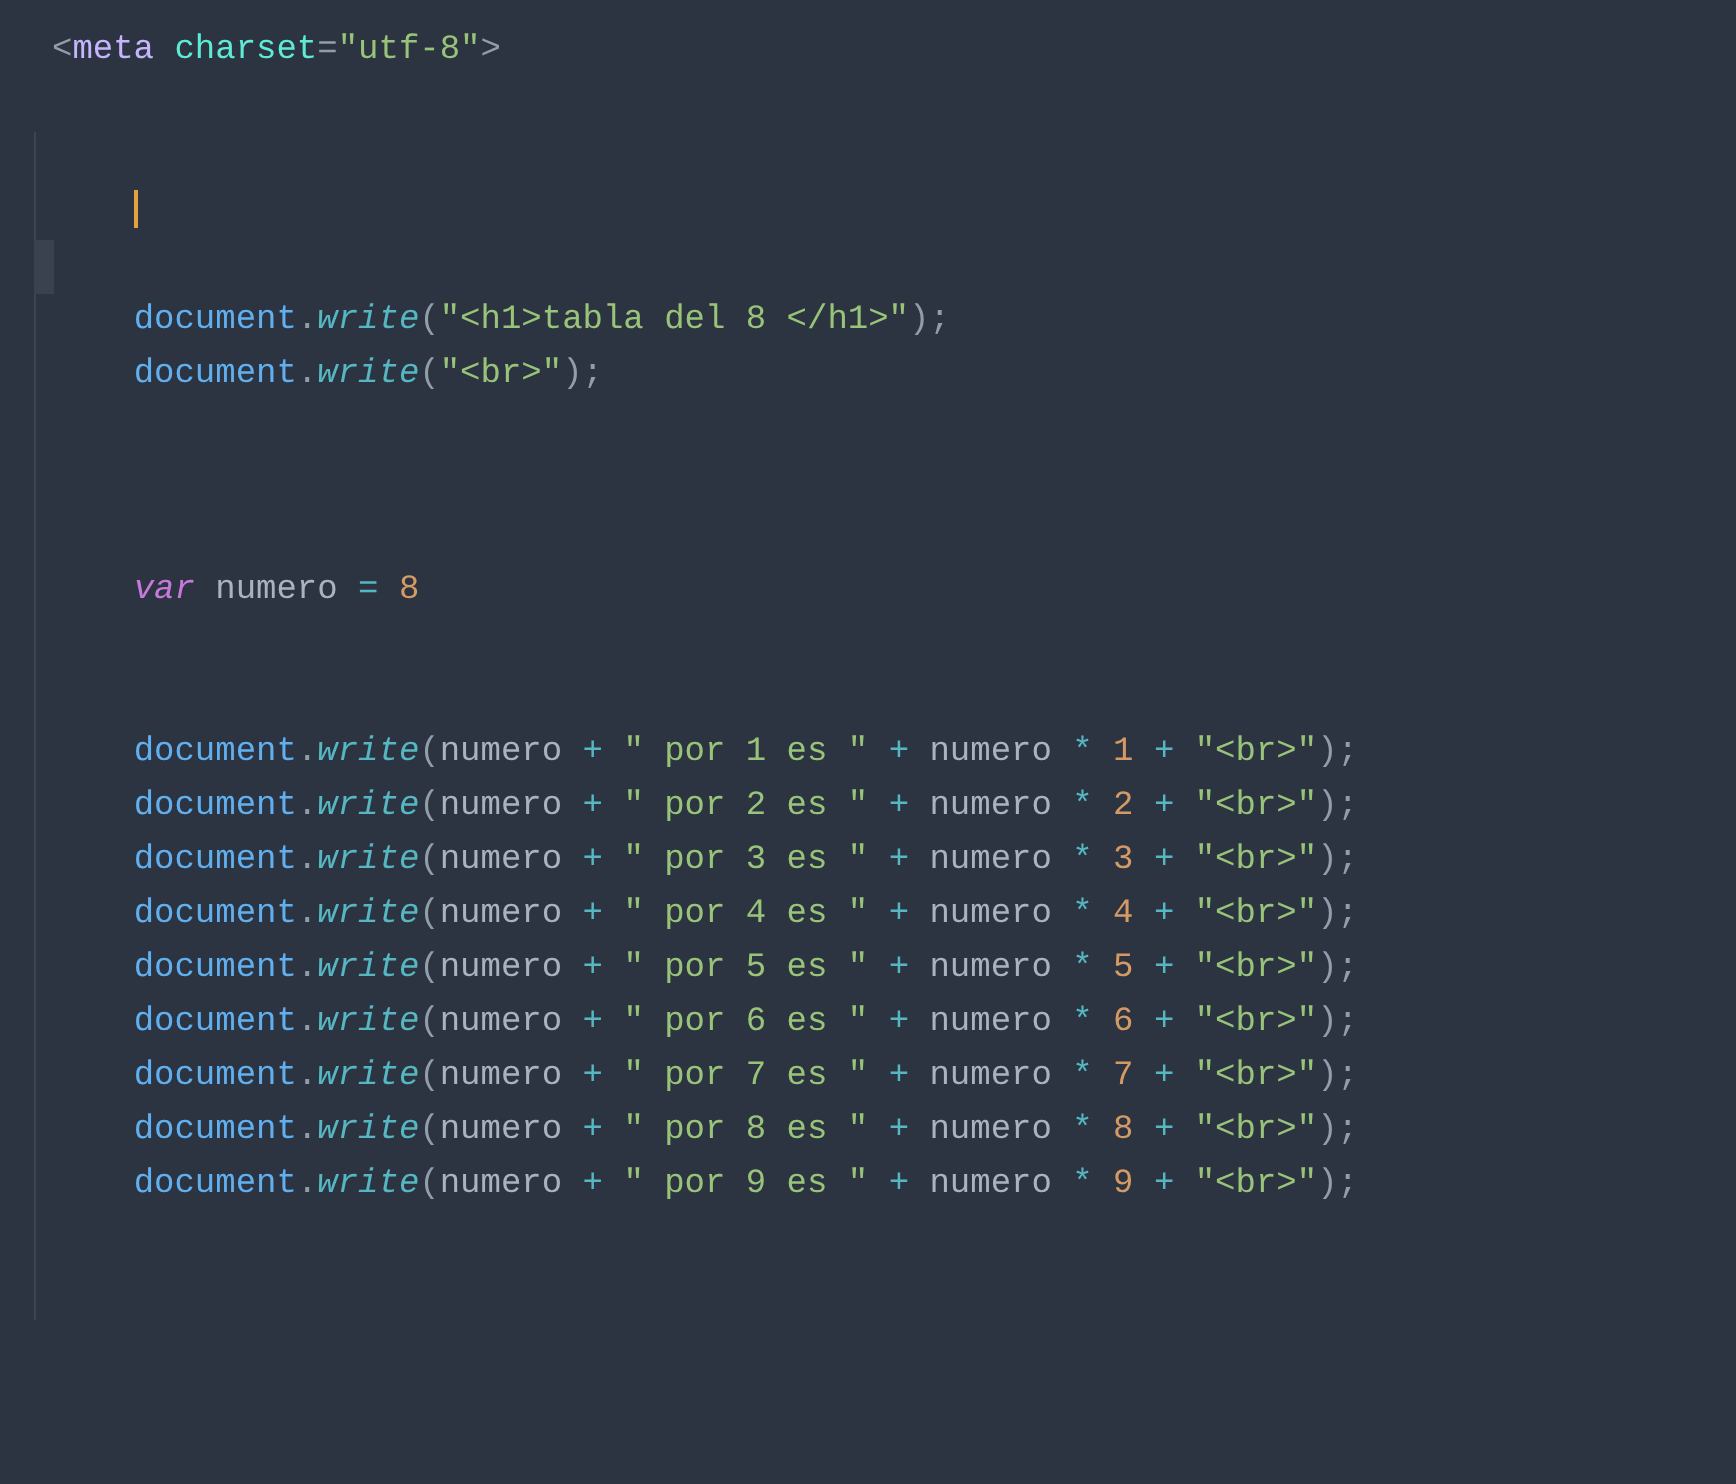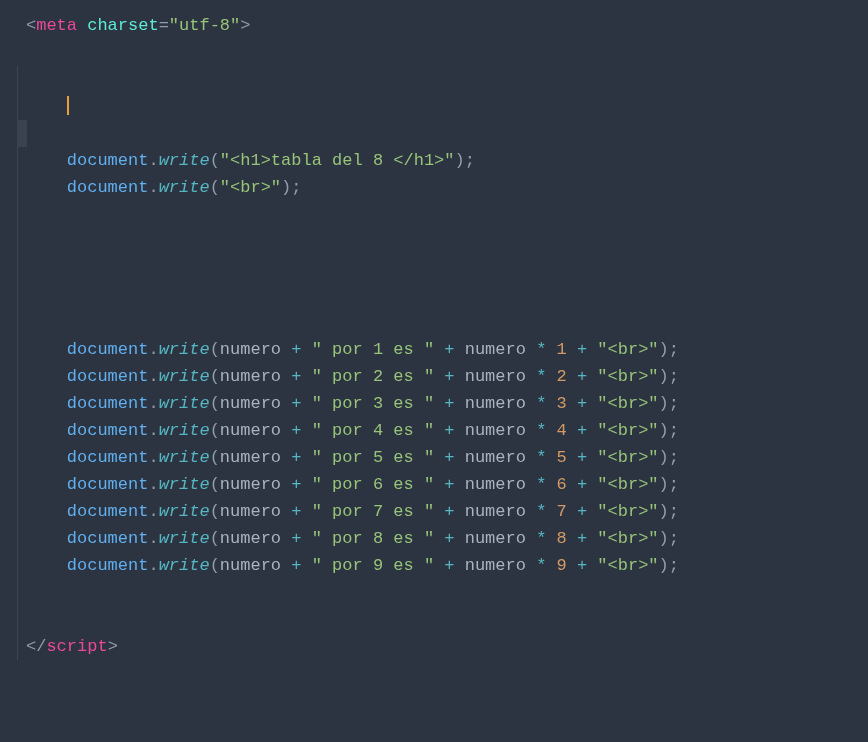--- a/index.html
+++ b/index.html
@@ -44,21 +44,21 @@
   }
   .cursor {
     display: inline-block;
     width: 2px;
     height: 19px;
     background: #e5a13d;
     vertical-align: middle;
     margin-top: -2px;
   }
   .punct { color: #929da9; }
-  .tag { color: #ec4899; }
+  .tag { color: #c4b5fd; }
   .attr { color: #5eead4; }
   .string { color: #98c379; }
   .keyword { color: #c678dd; }
   .ident { color: #abb2bf; }
   .obj { color: #61afef; }
   .method { font-style: italic; color: #56b6c2; }
   .op { color: #56b6c2; }
   .num { color: #d49a66; }
   .opstar { color: #56b6c2; }
 </style>
@@ -81,20 +81,21 @@
   <div class="line"></div>
 
   <div class="line"><span>    </span><span class="obj">document</span><span class="punct">.</span><span class="method">write</span><span class="punct">(</span><span class="string">"&lt;h1&gt;tabla del 8 &lt;/h1&gt;"</span><span class="punct">)</span><span class="punct">;</span></div>
 
   <div class="line"><span>    </span><span class="obj">document</span><span class="punct">.</span><span class="method">write</span><span class="punct">(</span><span class="string">"&lt;br&gt;"</span><span class="punct">)</span><span class="punct">;</span></div>
 
   <div class="line"></div>
   <div class="line"></div>
   <div class="line"></div>
 
+  <div class="line"><span>    </span><span class="keyword" style="font-style:italic">var</span><span> </span><span class="ident">numero</span><span> </span><span class="op">=</span><span> </span><span class="num">8</span></div>
 
   <div class="line"></div>
   <div class="line"></div>
 
   <div class="line"><span>    </span><span class="obj">document</span><span class="punct">.</span><span class="method">write</span><span class="punct">(</span><span class="ident">numero</span> <span class="op">+</span> <span class="string">" por 1 es "</span> <span class="op">+</span> <span class="ident">numero</span> <span class="opstar">*</span> <span class="num">1</span> <span class="op">+</span> <span class="string">"&lt;br&gt;"</span><span class="punct">)</span><span class="punct">;</span></div>
 
   <div class="line"><span>    </span><span class="obj">document</span><span class="punct">.</span><span class="method">write</span><span class="punct">(</span><span class="ident">numero</span> <span class="op">+</span> <span class="string">" por 2 es "</span> <span class="op">+</span> <span class="ident">numero</span> <span class="opstar">*</span> <span class="num">2</span> <span class="op">+</span> <span class="string">"&lt;br&gt;"</span><span class="punct">)</span><span class="punct">;</span></div>
 
   <div class="line"><span>    </span><span class="obj">document</span><span class="punct">.</span><span class="method">write</span><span class="punct">(</span><span class="ident">numero</span> <span class="op">+</span> <span class="string">" por 3 es "</span> <span class="op">+</span> <span class="ident">numero</span> <span class="opstar">*</span> <span class="num">3</span> <span class="op">+</span> <span class="string">"&lt;br&gt;"</span><span class="punct">)</span><span class="punct">;</span></div>
 
@@ -106,15 +107,14 @@
 
   <div class="line"><span>    </span><span class="obj">document</span><span class="punct">.</span><span class="method">write</span><span class="punct">(</span><span class="ident">numero</span> <span class="op">+</span> <span class="string">" por 7 es "</span> <span class="op">+</span> <span class="ident">numero</span> <span class="opstar">*</span> <span class="num">7</span> <span class="op">+</span> <span class="string">"&lt;br&gt;"</span><span class="punct">)</span><span class="punct">;</span></div>
 
   <div class="line"><span>    </span><span class="obj">document</span><span class="punct">.</span><span class="method">write</span><span class="punct">(</span><span class="ident">numero</span> <span class="op">+</span> <span class="string">" por 8 es "</span> <span class="op">+</span> <span class="ident">numero</span> <span class="opstar">*</span> <span class="num">8</span> <span class="op">+</span> <span class="string">"&lt;br&gt;"</span><span class="punct">)</span><span class="punct">;</span></div>
 
   <div class="line"><span>    </span><span class="obj">document</span><span class="punct">.</span><span class="method">write</span><span class="punct">(</span><span class="ident">numero</span> <span class="op">+</span> <span class="string">" por 9 es "</span> <span class="op">+</span> <span class="ident">numero</span> <span class="opstar">*</span> <span class="num">9</span> <span class="op">+</span> <span class="string">"&lt;br&gt;"</span><span class="punct">)</span><span class="punct">;</span></div>
 
   <div class="line"></div>
   <div class="line"></div>
 
-  <div class="line"><span class="punct">&lt;/</span><span class="tag">script</span><span class="punct">&gt;</span></div>
 
 </div>
 
 </body></html>

